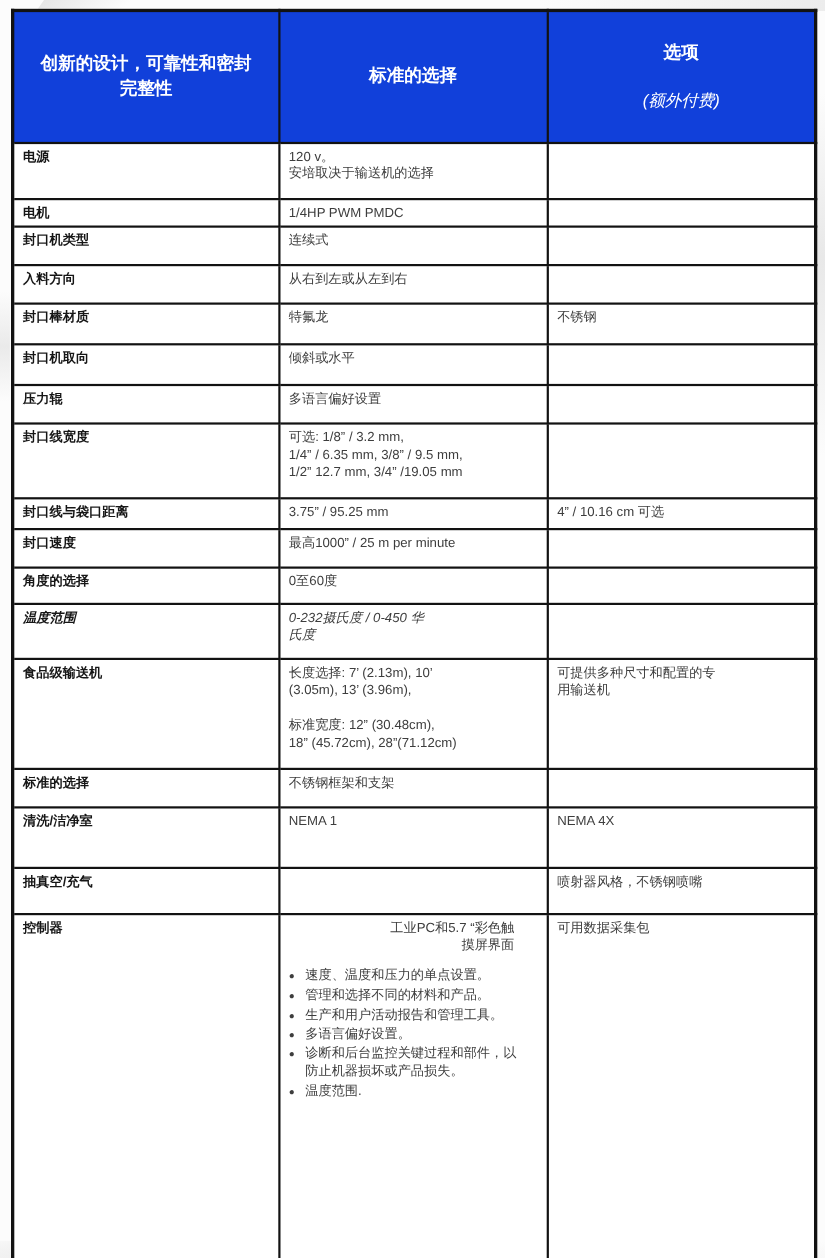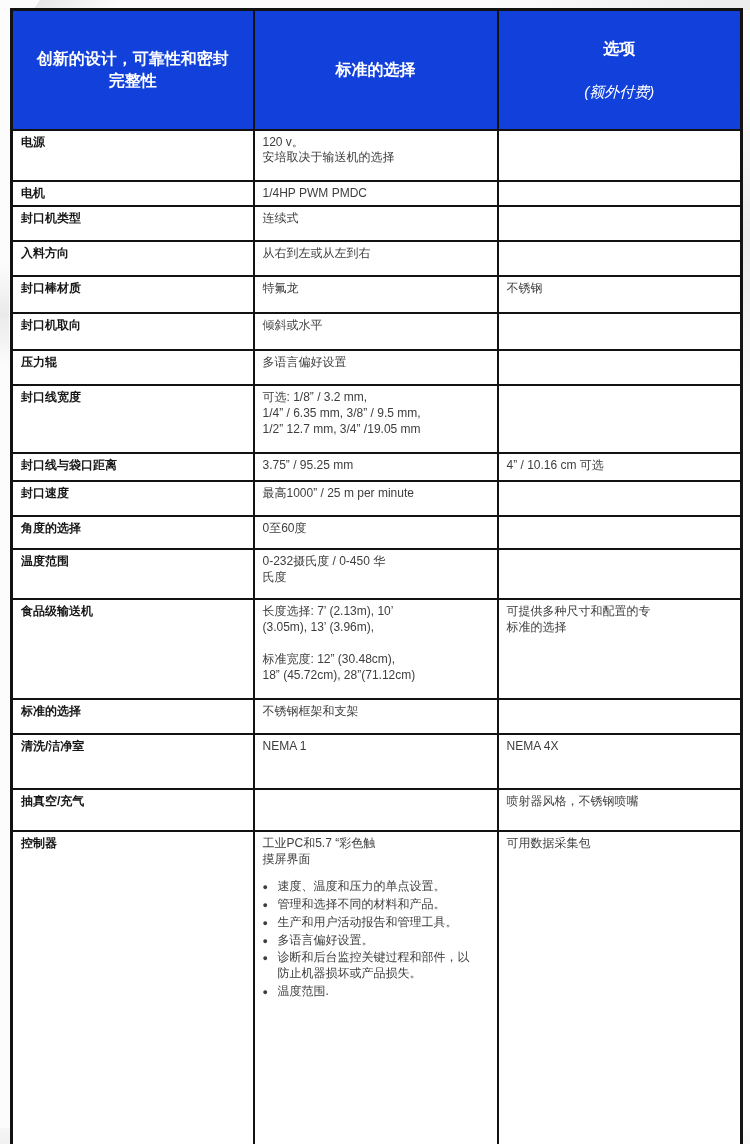--- a/index.html
+++ b/index.html
@@ -79,21 +79,21 @@
     white-space: pre-line;
     overflow: hidden;
   }
   td.c-feature {
     font-weight: 700;
     color: #161616;
     font-size: 15.5px;
     padding-left: 11px;
   }
   td.c-standard, td.c-option { color: #3d3d3d; }
-  td.c-standard .intro { max-width: 205px; }
+  td.c-standard .intro { max-width: 205px; text-align: right; }
   td.c-standard ul {
     list-style: none;
     margin: 11px 0 0 0;
     padding: 0;
     max-width: 216px;
   }
   td.c-standard li {
     position: relative;
     padding-left: 15px;
     margin-bottom: 2px;
@@ -185,35 +185,35 @@
       <tr style="height: 35px;">
         <td class="c-feature">封口速度</td>
         <td class="c-standard">最高1000” / 25 m per minute</td>
         <td class="c-option"></td>
       </tr>
       <tr style="height: 33px;">
         <td class="c-feature">角度的选择</td>
         <td class="c-standard">0至60度</td>
         <td class="c-option"></td>
       </tr>
-      <tr style="height: 50px;">
+      <tr style="height: 50px; font-style: italic;">
         <td class="c-feature">温度范围</td>
         <td class="c-standard">0-232摄氏度 / 0-450 华
 氏度</td>
         <td class="c-option"></td>
       </tr>
       <tr style="height: 100px;">
         <td class="c-feature">食品级输送机</td>
         <td class="c-standard">长度选择: 7’ (2.13m), 10’
 (3.05m), 13’ (3.96m),
 
 标准宽度: 12” (30.48cm),
 18” (45.72cm), 28”(71.12cm)</td>
         <td class="c-option">可提供多种尺寸和配置的专
-标准的选择</td>
+用输送机</td>
       </tr>
       <tr style="height: 35px;">
         <td class="c-feature">标准的选择</td>
         <td class="c-standard">不锈钢框架和支架</td>
         <td class="c-option"></td>
       </tr>
       <tr style="height: 55px;">
         <td class="c-feature">清洗/洁净室</td>
         <td class="c-standard">NEMA 1</td>
         <td class="c-option">NEMA 4X</td>

